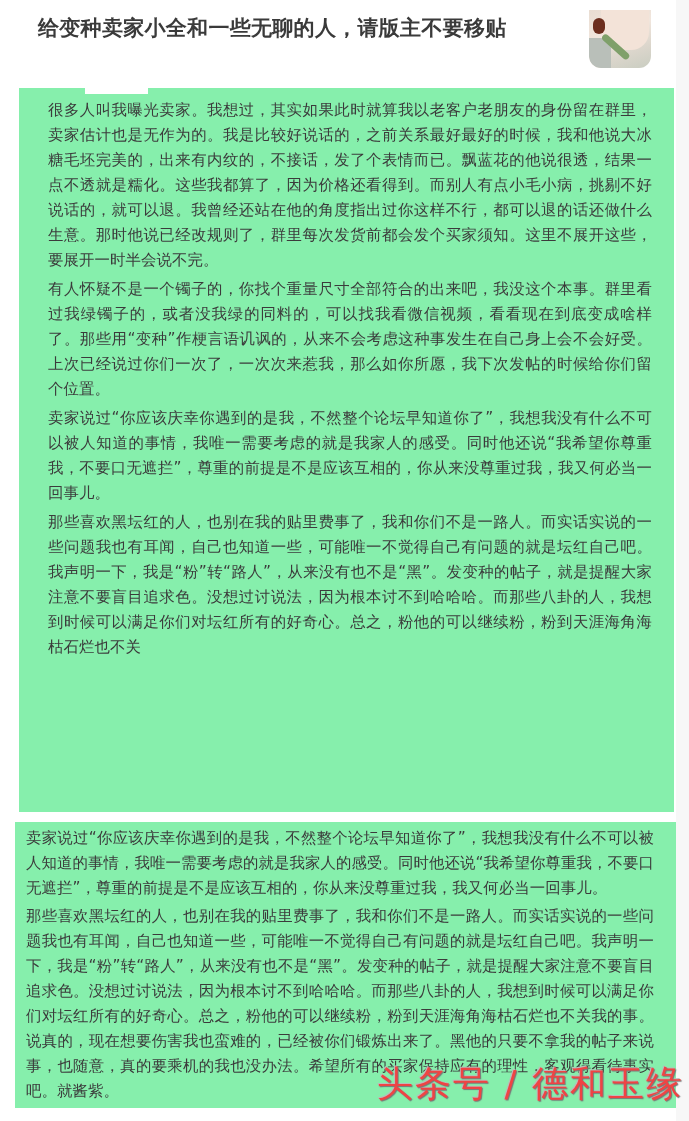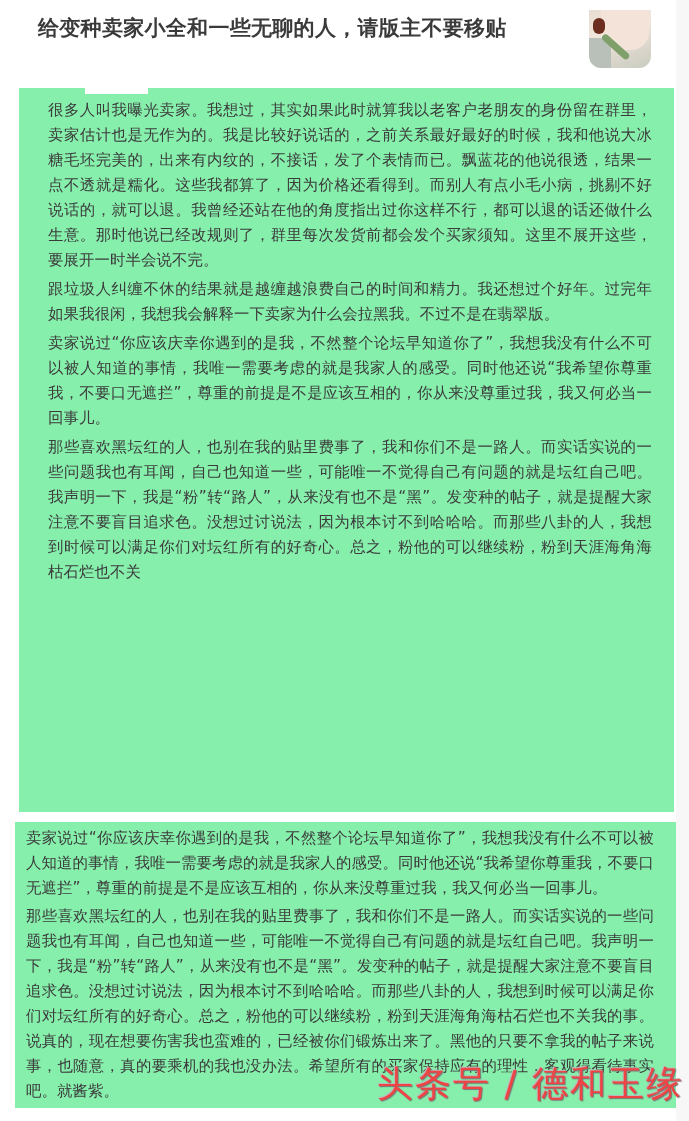--- a/index.html
+++ b/index.html
@@ -54,21 +54,21 @@
     <div class="hair"></div>
     <div class="sleeve"></div>
     <div class="bangle"></div>
   </div>
 </div>
 <div class="redact"></div>
 <div class="scroll-edge"></div>
 
 <div class="panel panel1">
   <p class="para">很多人叫我曝光卖家。我想过，其实如果此时就算我以老客户老朋友的身份留在群里，卖家估计也是无作为的。我是比较好说话的，之前关系最好最好的时候，我和他说大冰糖毛坯完美的，出来有内纹的，不接话，发了个表情而已。飘蓝花的他说很透，结果一点不透就是糯化。这些我都算了，因为价格还看得到。而别人有点小毛小病，挑剔不好说话的，就可以退。我曾经还站在他的角度指出过你这样不行，都可以退的话还做什么生意。那时他说已经改规则了，群里每次发货前都会发个买家须知。这里不展开这些，要展开一时半会说不完。</p>
-  <p class="para">跟垃圾人纠缠不休的结果就是越缠越浪费自己的时间和精力。我还想过个好年。过完年如果我很闲，我想我会解释一下卖家为什么会拉黑我。不过不是在翡翠版。</p>
+  <p class="para">有人怀疑不是一个镯子的，你找个重量尺寸全部符合的出来吧，我没这个本事。群里看过我绿镯子的，或者没我绿的同料的，可以找我看微信视频，看看现在到底变成啥样了。那些用“变种”作梗言语讥讽的，从来不会考虑这种事发生在自己身上会不会好受。上次已经说过你们一次了，一次次来惹我，那么如你所愿，我下次发帖的时候给你们留个位置。</p>
   <p class="para">卖家说过“你应该庆幸你遇到的是我，不然整个论坛早知道你了”，我想我没有什么不可以被人知道的事情，我唯一需要考虑的就是我家人的感受。同时他还说“我希望你尊重我，不要口无遮拦”，尊重的前提是不是应该互相的，你从来没尊重过我，我又何必当一回事儿。</p>
   <p class="para">那些喜欢黑坛红的人，也别在我的贴里费事了，我和你们不是一路人。而实话实说的一些问题我也有耳闻，自己也知道一些，可能唯一不觉得自己有问题的就是坛红自己吧。我声明一下，我是“粉”转“路人”，从来没有也不是“黑”。发变种的帖子，就是提醒大家注意不要盲目追求色。没想过讨说法，因为根本讨不到哈哈哈。而那些八卦的人，我想到时候可以满足你们对坛红所有的好奇心。总之，粉他的可以继续粉，粉到天涯海角海枯石烂也不关</p>
 </div>
 
 <div class="panel panel2">
   <p class="para">卖家说过“你应该庆幸你遇到的是我，不然整个论坛早知道你了”，我想我没有什么不可以被人知道的事情，我唯一需要考虑的就是我家人的感受。同时他还说“我希望你尊重我，不要口无遮拦”，尊重的前提是不是应该互相的，你从来没尊重过我，我又何必当一回事儿。</p>
   <p class="para">那些喜欢黑坛红的人，也别在我的贴里费事了，我和你们不是一路人。而实话实说的一些问题我也有耳闻，自己也知道一些，可能唯一不觉得自己有问题的就是坛红自己吧。我声明一下，我是“粉”转“路人”，从来没有也不是“黑”。发变种的帖子，就是提醒大家注意不要盲目追求色。没想过讨说法，因为根本讨不到哈哈哈。而那些八卦的人，我想到时候可以满足你们对坛红所有的好奇心。总之，粉他的可以继续粉，粉到天涯海角海枯石烂也不关我的事。说真的，现在想要伤害我也蛮难的，已经被你们锻炼出来了。黑他的只要不拿我的帖子来说事，也随意，真的要乘机的我也没办法。希望所有的买家保持应有的理性，客观得看待事实吧。就酱紫。</p>
 </div>
 
 <div class="watermark">头条号 / 德和玉缘</div>

